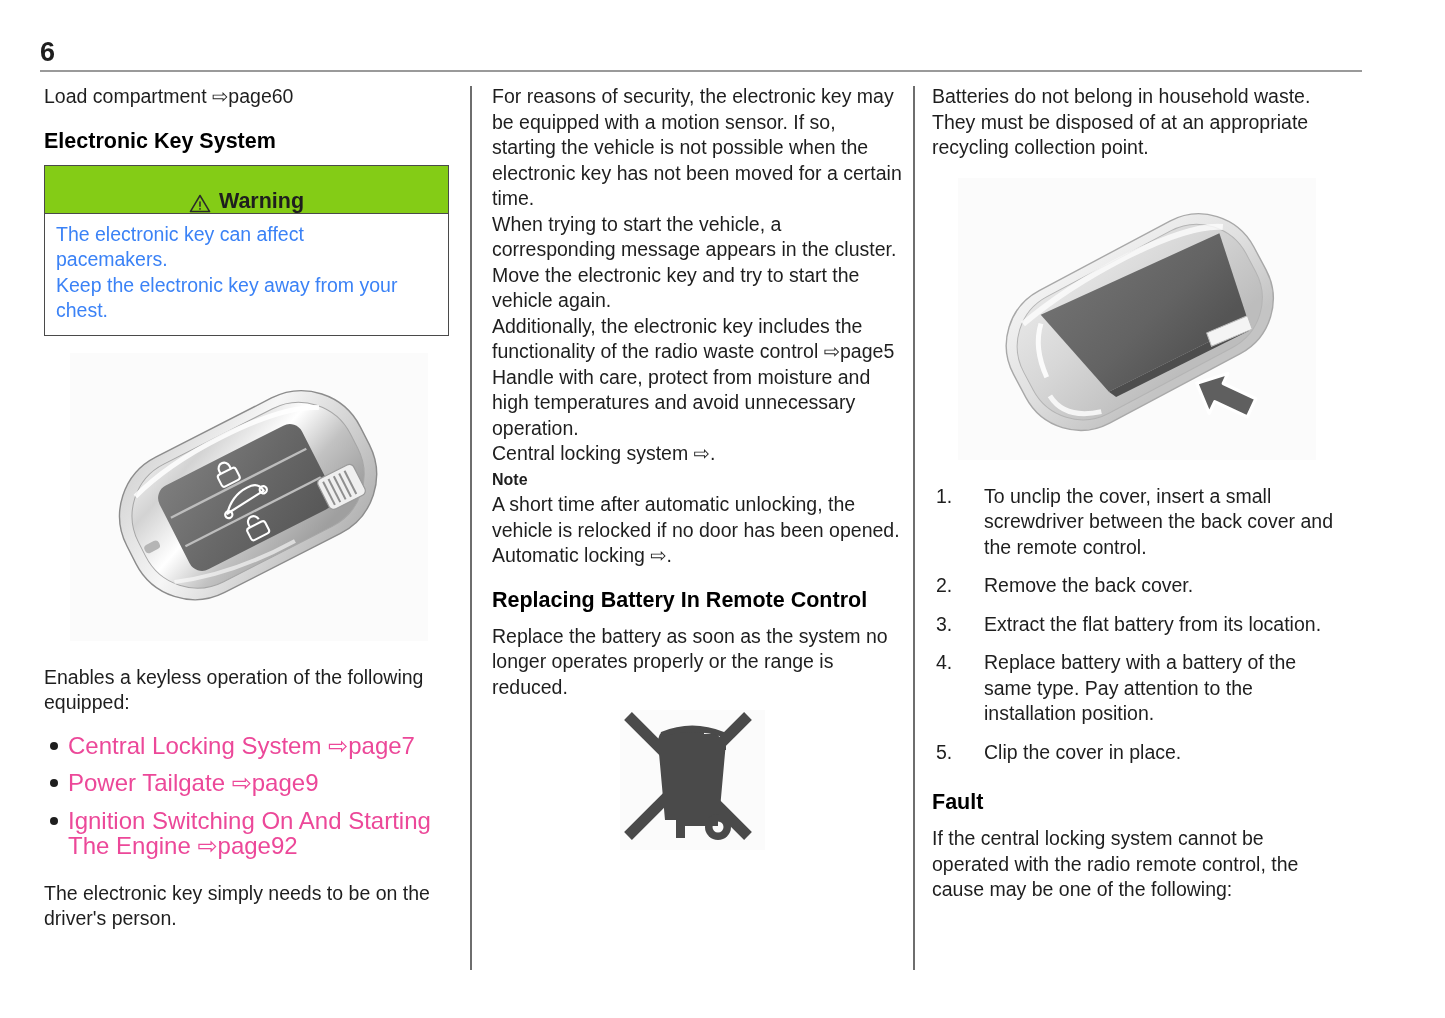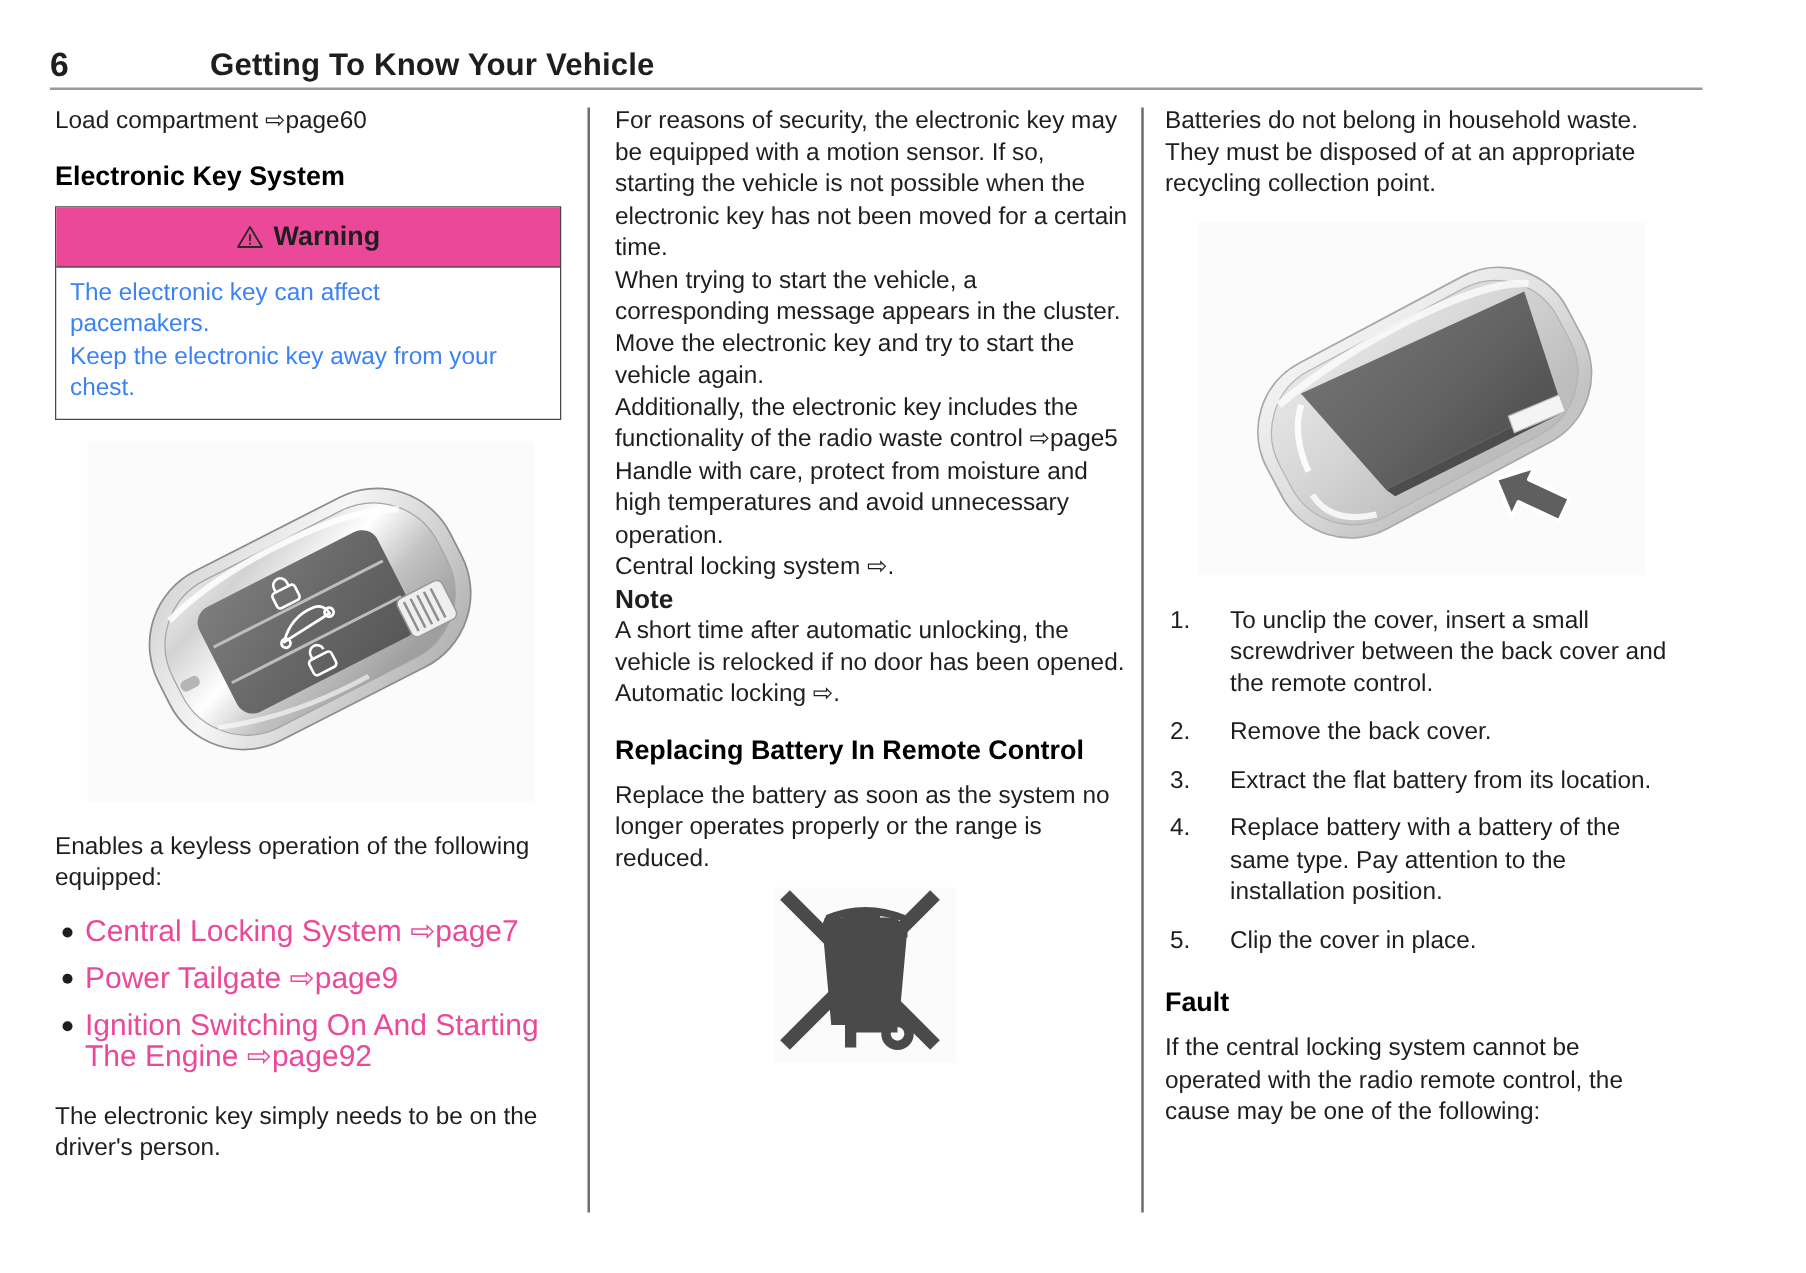--- a/index.html
+++ b/index.html
@@ -92,39 +92,39 @@
 
   h2.section {
     margin: 0;
     font-size: 21.5px;
     font-weight: bold;
     line-height: 28px;
     color: #000000;
   }
   h3.subhead {
     margin: 0;
-    font-size: 21px;
+    font-size: 16px;
     font-weight: bold;
     line-height: 25.5px;
     color: #1e1e1e;
   }
 
   
   .warning-box {
     border: 1.5px solid #4a4a4a;
     background: #ffffff;
     width: 405px;
     box-sizing: border-box;
   }
   .warning-head {
-    background: #ec4899;
+    background: #84cc16;
     border-bottom: 1.5px solid #4a4a4a;
     height: 47px;
     display: flex;
-    align-items: center;
+    align-items: flex-end;
     justify-content: center;
     gap: 8px;
   }
   .warning-head .wtitle {
     font-size: 21.5px;
     font-weight: bold;
     color: #1e1e1e;
     line-height: 24px;
   }
   .warn-tri {
@@ -198,21 +198,20 @@
     font-size: 19.5px;
     line-height: 25.5px;
     color: #1e1e1e;
   }
 </style>
 </head>
 <body>
 
 <div class="page-header">
   <div class="page-number">6</div>
-  <div class="page-title">Getting To Know Your Vehicle</div>
 </div>
 <div class="header-rule"></div>
 
 <div class="columns">
 
   <div class="col-divider div-1"></div>
   <div class="col-divider div-2"></div>
 
   <div class="col col-1">
 

